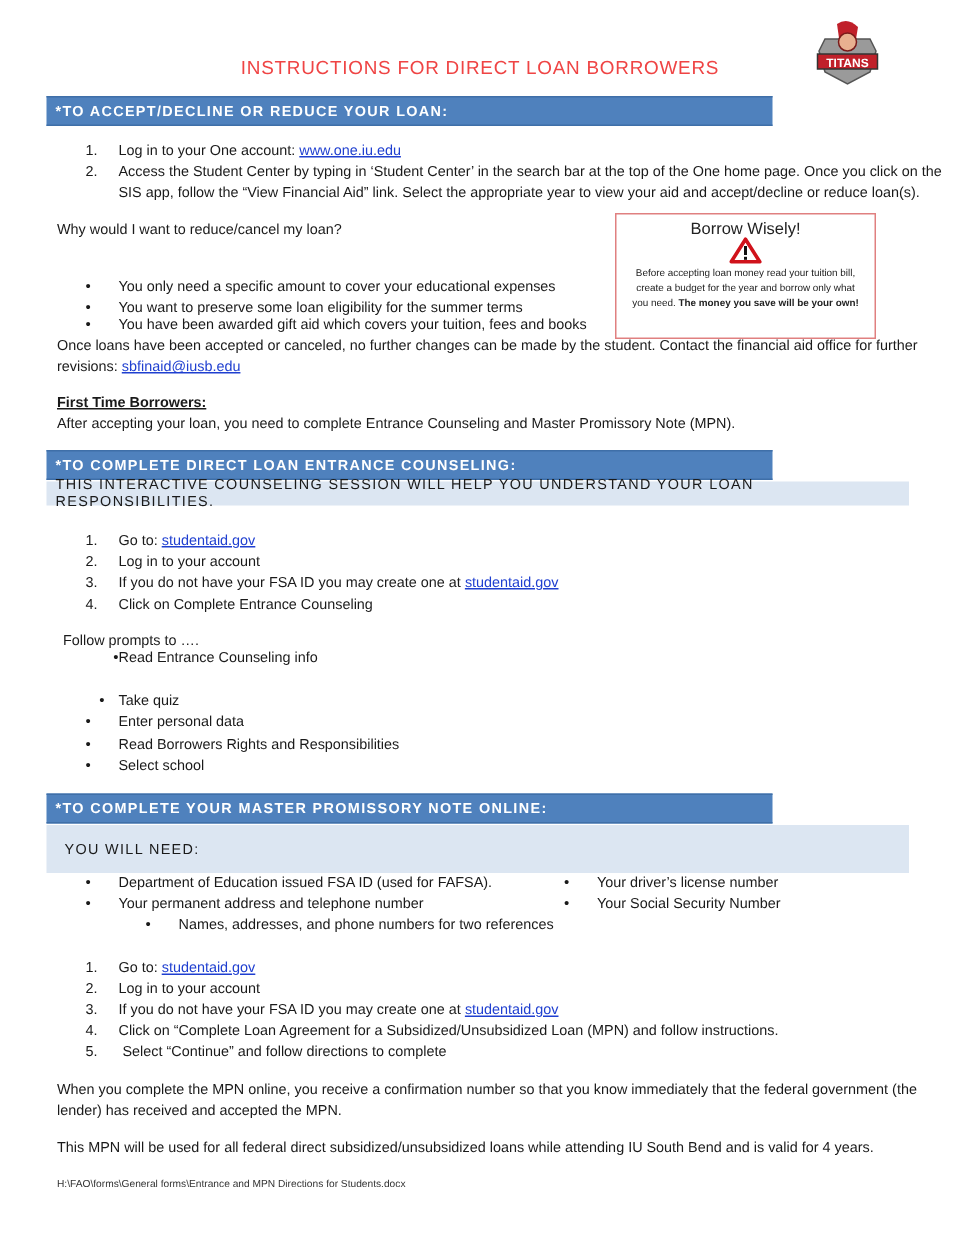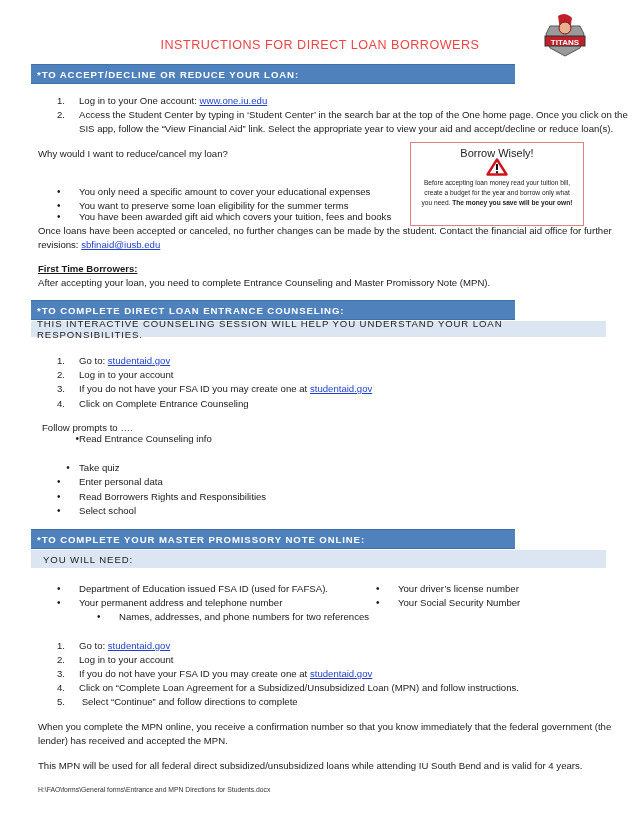--- a/index.html
+++ b/index.html
@@ -112,21 +112,21 @@
 
 <div class="abs line" style="left:42px;top:421px;">Follow prompts to ….</div>
 
 <div class="abs line" style="left:57px;top:432px;text-align:right;"><span class="bullet">•</span><span>Read Entrance Counseling info</span></div>
 <div class="abs line" style="left:57px;top:461px;text-align:center;"><span class="bullet">•</span><span>Take quiz</span></div>
 <div class="abs line" style="left:57px;top:475px;"><span class="bullet">•</span><span>Enter personal data</span></div>
 <div class="abs line" style="left:57px;top:490px;"><span class="bullet">•</span><span>Read Borrowers Rights and Responsibilities</span></div>
 <div class="abs line" style="left:57px;top:504px;"><span class="bullet">•</span><span>Select school</span></div>
 
 <div class="abs bar" style="top:529px;height:20px;">*TO COMPLETE YOUR MASTER PROMISSORY NOTE ONLINE:</div>
-<div class="abs subbar" style="top:550px;height:18px;padding-left:12px;">YOU WILL NEED:</div>
+<div class="abs subbar" style="top:550px;height:32px;padding-left:12px;">YOU WILL NEED:</div>
 
 <div class="abs line" style="left:57px;top:582px;"><span class="bullet">•</span><span>Department of Education issued FSA ID (used for FAFSA).</span></div>
 <div class="abs line" style="left:57px;top:596px;"><span class="bullet">•</span><span>Your permanent address and telephone number</span></div>
 <div class="abs line" style="left:57px;top:610px;margin-left:40px;"><span class="bullet">•</span><span>Names, addresses, and phone numbers for two  references</span></div>
 
 <div class="abs line" style="left:376px;top:582px;"><span class="bullet">•</span><span>Your driver’s license number</span></div>
 <div class="abs line" style="left:376px;top:596px;"><span class="bullet">•</span><span>Your Social Security Number</span></div>
 
 <div class="abs line" style="left:57px;top:639px;">
   <span class="num">1.</span><span style="display:inline-block;width:4px"></span><span>Go to: </span><a class="link">studentaid.gov</a>

